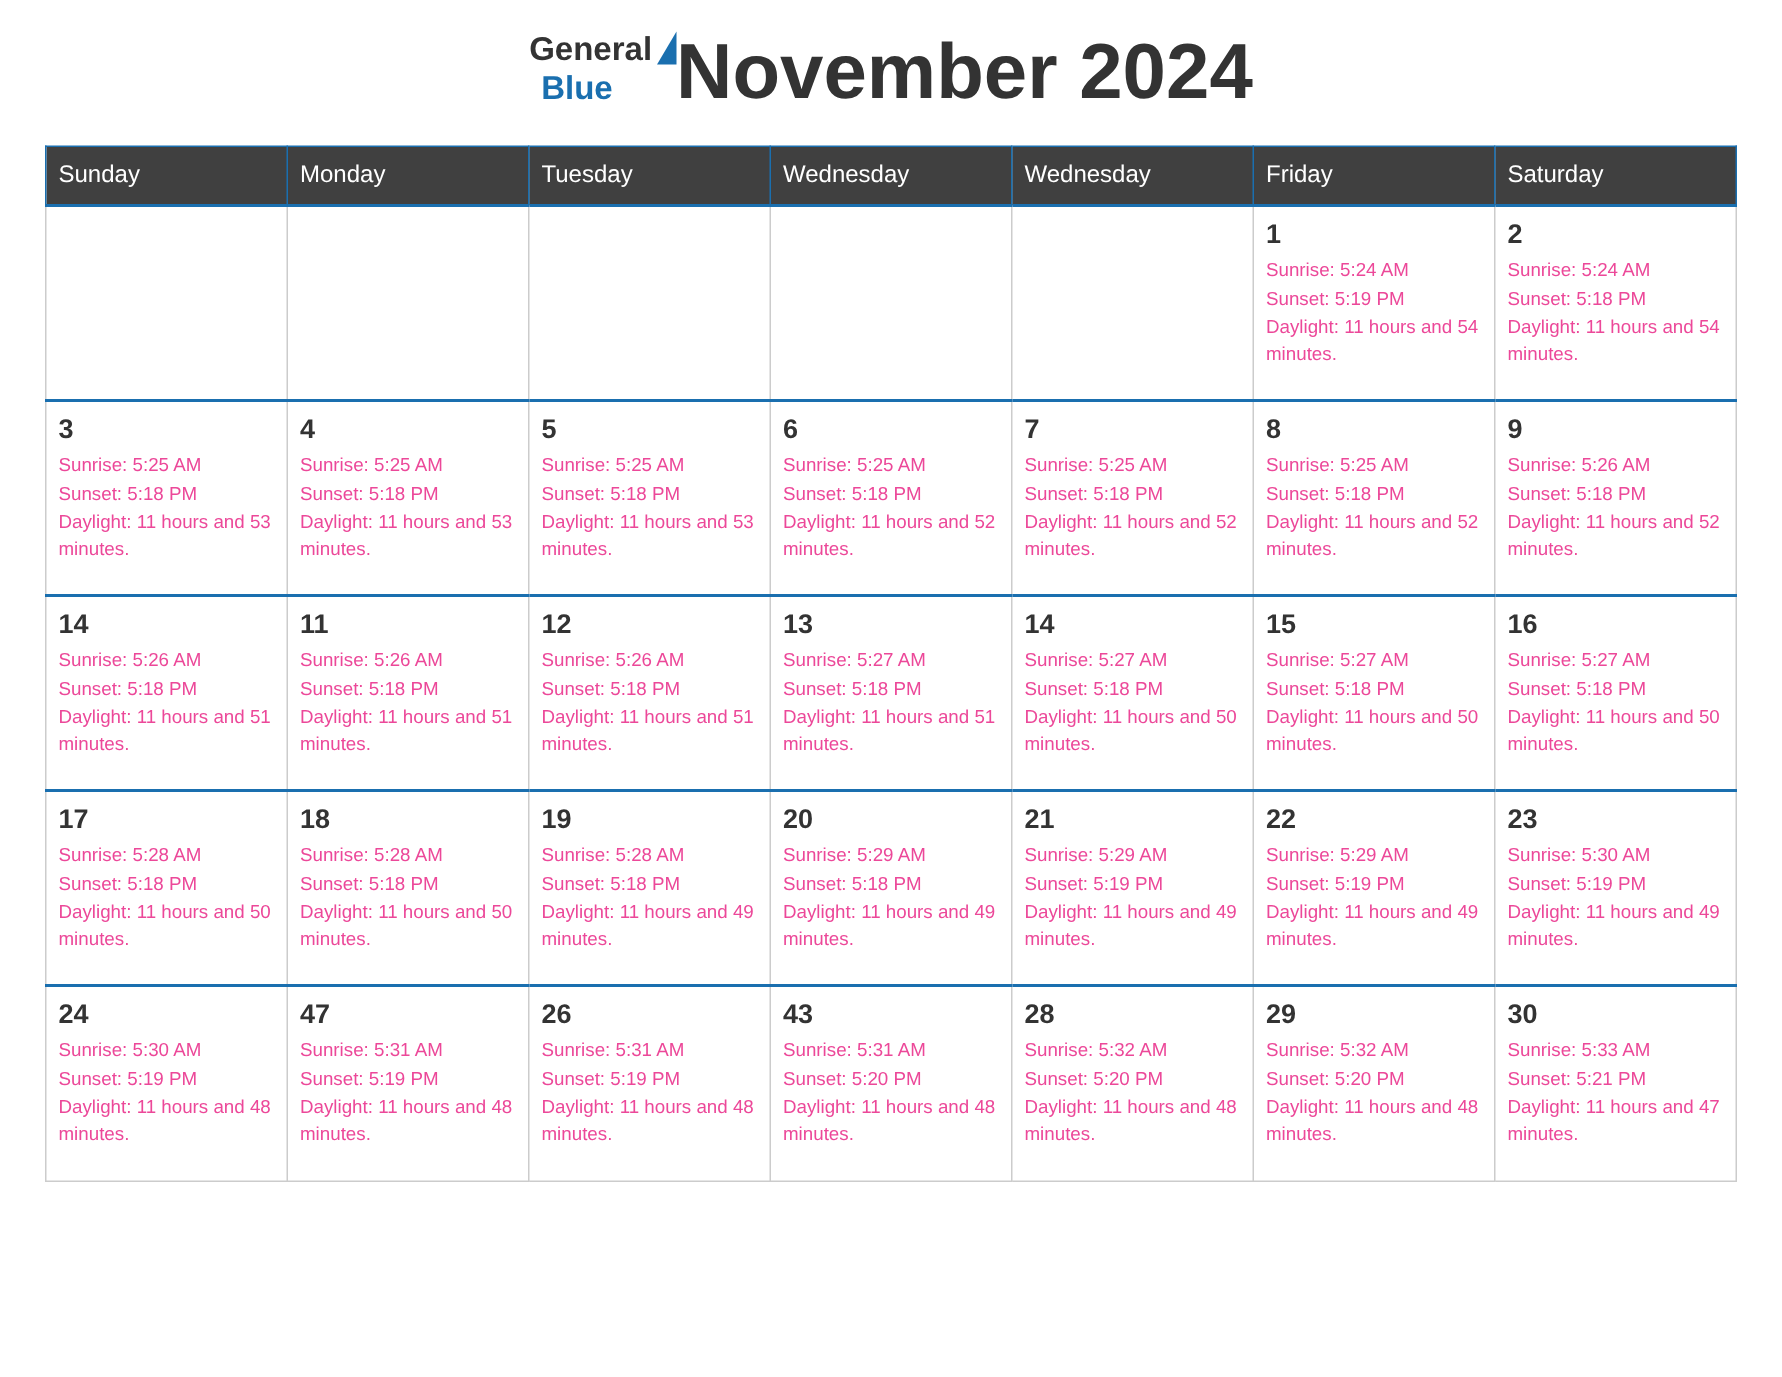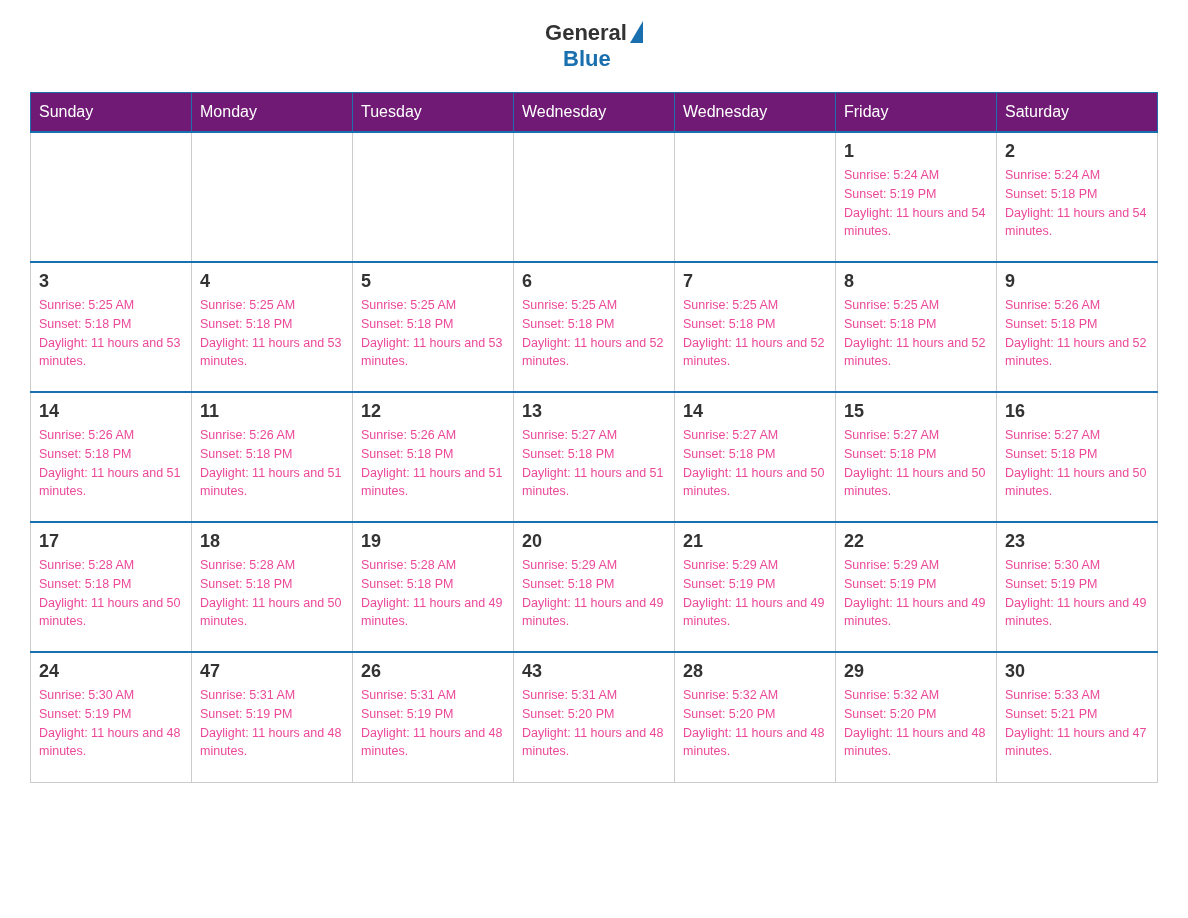--- a/index.html
+++ b/index.html
@@ -40,21 +40,21 @@
       font-size: 22px;
       color: #555;
       margin-top: 4px;
     }
     .calendar-table {
       width: 100%;
       border-collapse: collapse;
       table-layout: fixed;
     }
     .calendar-table thead tr th {
-      background-color: #701a75;
+      background-color: #404040;
       color: #fff;
       padding: 10px 8px;
       font-size: 16px;
       font-weight: normal;
       text-align: left;
       border: 1px solid #1a6faf;
     }
     .calendar-table tbody tr td {
       vertical-align: top;
       padding: 8px 8px 10px 8px;
@@ -103,23 +103,24 @@
   </style>
 </head>
 <body>
 
 <div class="header-area">
   <div class="logo-wrapper">
     <div class="logo-row">
       <span class="logo-text-general">General</span>
       <span class="logo-icon"></span>
     </div>
-    <span class="logo-text-blue" style="margin-left: 18px;">Blue</span>
+    <span class="logo-text-blue" style="margin-left: 8px;">Blue</span>
   </div>
   <div class="title-area">
+    <div class="calendar-title">November 2024</div>
   </div>
 </div>
 
 <table class="calendar-table">
   <thead>
     <tr>
     <th>Sunday</th>
         <th>Monday</th>
         <th>Tuesday</th>
         <th>Wednesday</th>

